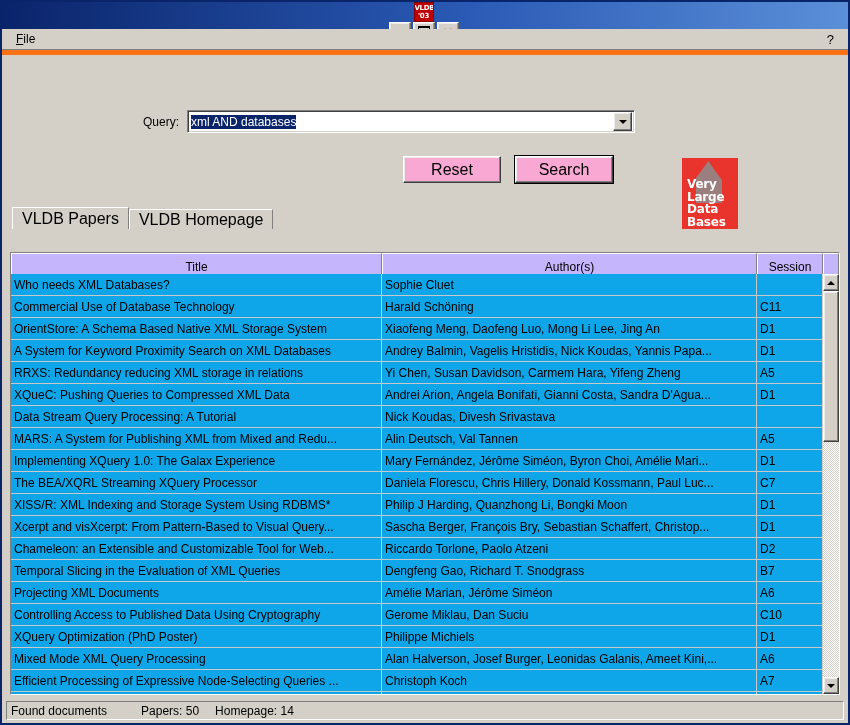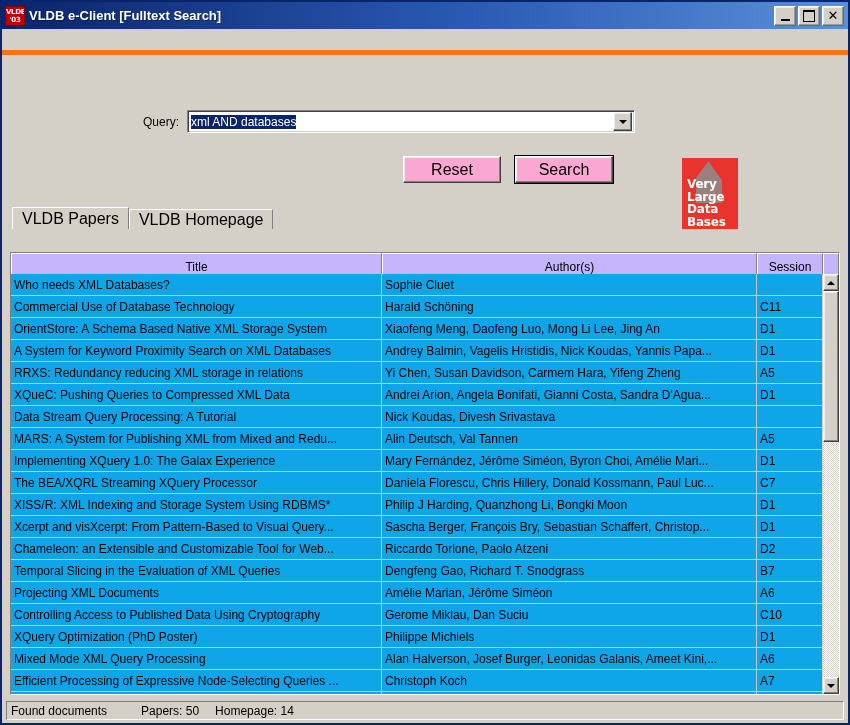--- a/index.html
+++ b/index.html
@@ -23,20 +23,21 @@
   }
 
   
   .titlebar {
     height: 27px;
     background: linear-gradient(to right, #0a246a 0%, #2a5ab5 55%, #5b8fd8 100%);
     display: flex;
     align-items: center;
     padding: 0 2px 0 2px;
     box-sizing: border-box;
+    flex-direction: column;
   }
   .title-icon {
     width: 20px;
     height: 20px;
     background: #c00000;
     margin: 0 4px 0 1px;
     position: relative;
     flex: 0 0 auto;
     border: 1px solid #8a0000;
     box-sizing: border-box;
@@ -452,20 +453,24 @@
         </div>
       <div class="win-btn">
           <div class="maxi"></div>
         </div>
       <div class="win-btn">
           <span>✕</span>
         </div>
     </div>
   </div>
 
+  <div class="menubar">
+    <div class="menu-item"><u>F</u><span>ile</span></div>
+    <div class="menu-help">?</div>
+  </div>
 
   <div class="client">
 
     <div class="query-area">
 
       <div class="query-row">
         <div class="query-label">Query:</div>
         <div class="combo">
           <div class="combo-value"><span class="sel">xml AND databases</span></div>
           <div class="combo-btn">

